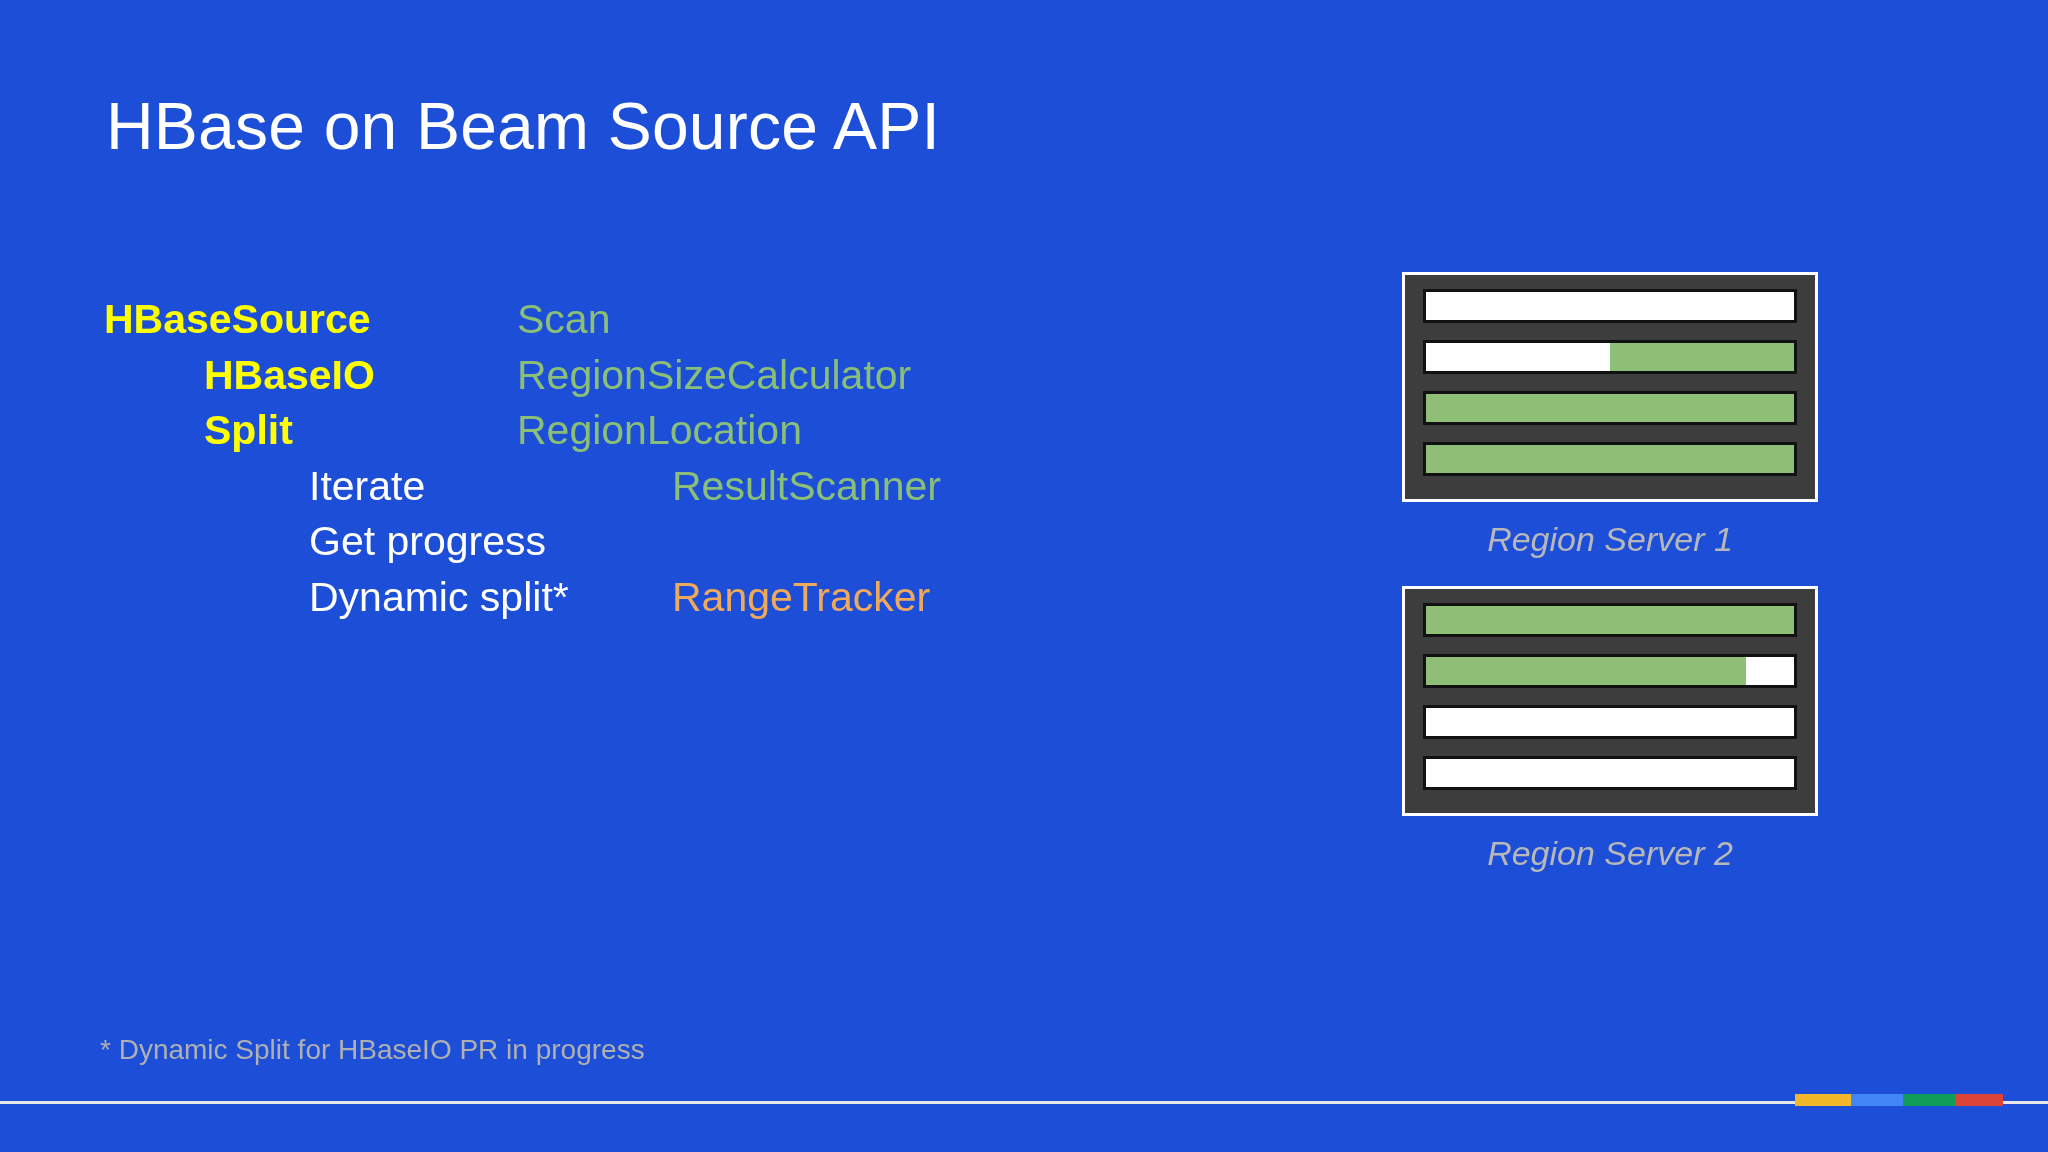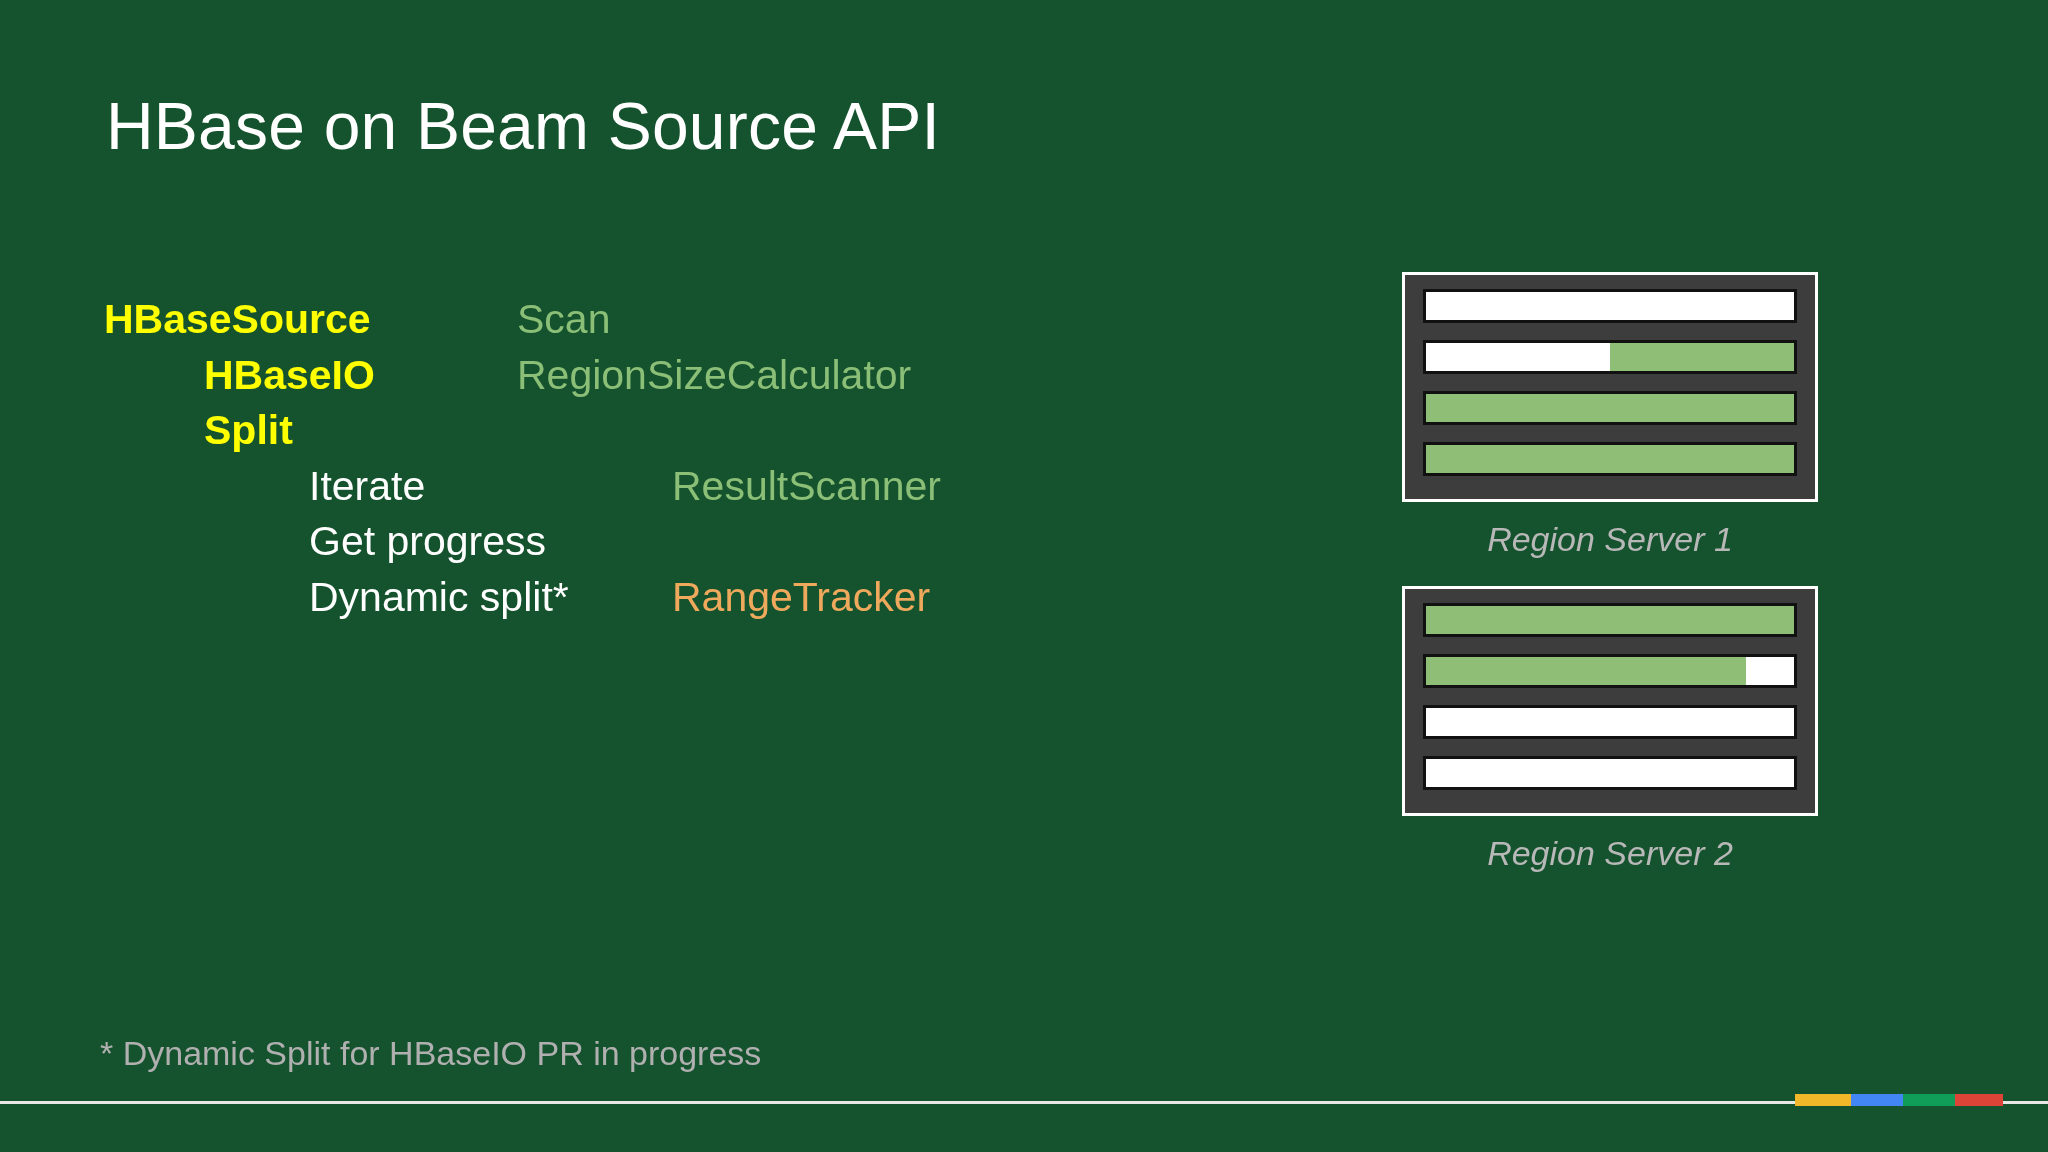--- a/index.html
+++ b/index.html
@@ -13,21 +13,21 @@
     overflow: hidden;
     font-family: "Liberation Sans", sans-serif;
     position: relative;
     background: #3d3d3d;
   }
 
   
   #slide {
     position: absolute;
     inset: 0;
-    background: #14532d;
+    background: #1d4ed8;
   }
 
   
   #slide-title {
     position: absolute;
     left: 106px;
     top: 90px;
     font-size: 66px;
     font-weight: 400;
     color: #ffffff;
@@ -112,21 +112,21 @@
     font-style: italic;
   }
   #region-label-1 { left: 1402px; top: 520px; }
   #region-label-2 { left: 1402px; top: 834px; }
 
   
   #footnote {
     position: absolute;
     left: 100px;
     top: 1034px;
-    font-size: 34px;
+    font-size: 28px;
     color: #b0b0b0;
     white-space: nowrap;
   }
 
   
   #bottom-rule {
     position: absolute;
     left: 0;
     top: 1101px;
     width: 2048px;
@@ -154,20 +154,21 @@
       <div class="api-row lvl-0">
         <div class="api-left">HBaseSource</div>
         <div class="api-right col-a txt-green">Scan</div>
       </div>
       <div class="api-row lvl-1">
         <div class="api-left">HBaseIO</div>
         <div class="api-right col-a txt-green">RegionSizeCalculator</div>
       </div>
       <div class="api-row lvl-1">
         <div class="api-left">Split</div>
+        <div class="api-right col-a txt-green">RegionLocation</div>
       </div>
       <div class="api-row lvl-2">
         <div class="api-left">Iterate</div>
         <div class="api-right col-b txt-green">ResultScanner</div>
       </div>
       <div class="api-row lvl-2">
         <div class="api-left">Get progress</div>
       </div>
       <div class="api-row lvl-2">
         <div class="api-left">Dynamic split*</div>

